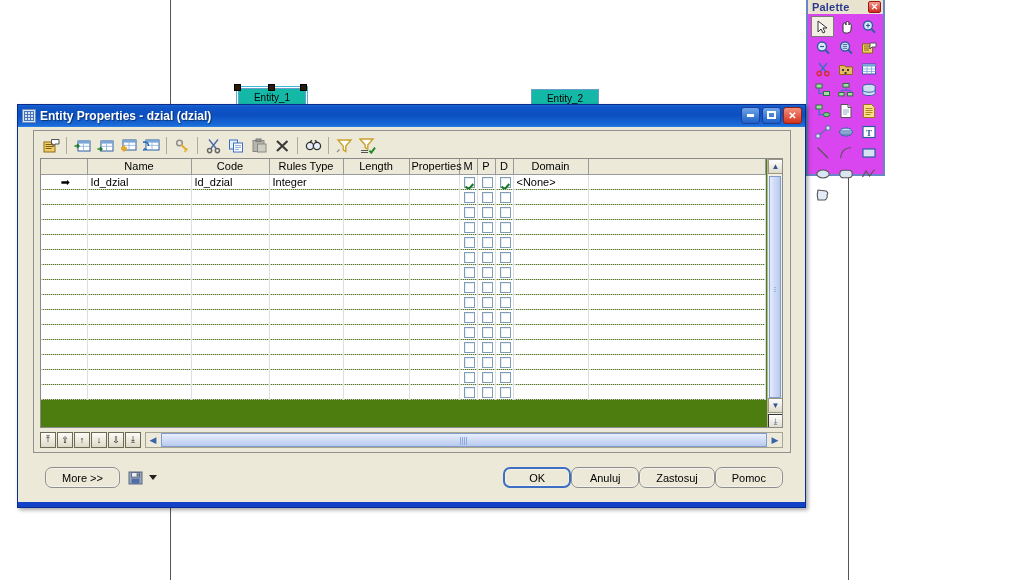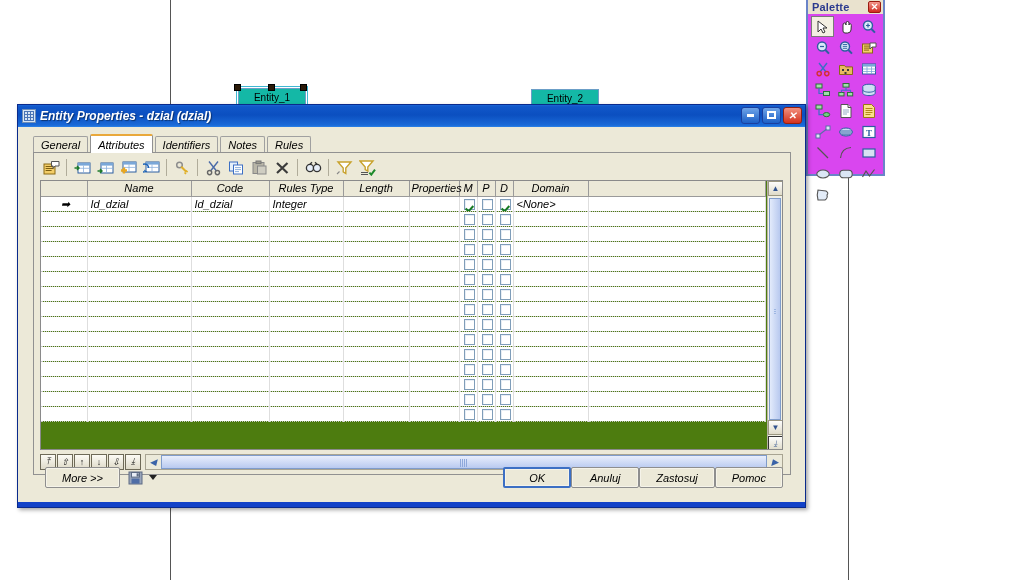--- a/index.html
+++ b/index.html
@@ -51,21 +51,20 @@
     background:transparent;
   }
   .pal-btn.sel { border:1px solid #7a7a7a; background:#f3efe2; }
   .pal-btn svg { display:block; }
 
   
   .dialog {
     position:absolute; left:17px; top:104px; width:789px; height:404px;
     background:#ece9d8; border:1px solid #0a2a8c;
     box-shadow:2px 2px 4px rgba(0,0,0,0.35);
-    font-style:italic;
   }
   .titlebar {
     height:22px;
     background:linear-gradient(to bottom,#1b66d6 0%,#1157c9 8%,#0b4fc0 45%,#1a6ad8 92%,#2b83e8 100%);
     display:flex; align-items:center; padding:0 2px 0 4px; position:relative;
   }
   .title-ico {
     width:14px; height:14px; background:#d6e4f5; border:1px solid #6f8fb8;
     margin-right:4px; position:relative; flex:none;
   }
@@ -159,21 +158,21 @@
   }
   .hsb { flex:1; height:16px; position:relative; margin-left:3px; background:#eceada; border:1px solid #a8a492;}
   .hsb .hbtn { position:absolute; top:0; width:14px; height:14px; display:flex; align-items:center; justify-content:center; color:#3a63a8; font-size:9px; }
   .hthumb { position:absolute; left:15px; right:15px; top:0; bottom:0; background:linear-gradient(#e8eefc,#b9caf0); border:1px solid #7f9ccb; }
   .hthumb .grip { position:absolute; left:50%; margin-left:-4px; top:3px; width:8px; height:8px; background:repeating-linear-gradient(90deg,#8ea8da 0 1px, transparent 1px 2px); }
 
   
   .footer { position:absolute; left:0; right:0; bottom:0; height:48px; }
   .btn {
     height:21px; min-width:68px; background:#ece9d8; border:1px solid #8e8e8e;
-    border-radius:2px; font-size:11px; color:#000; display:flex;
+    border-radius:7px; font-size:11px; color:#000; display:flex;
     align-items:center; justify-content:center; padding:0 16px;
     box-shadow: inset 0 0 0 1px #f5f3e9;
   }
   .btn.default { border:2px solid #3c6fc4; }
   .footer-left { position:absolute; left:27px; top:8px; display:flex; align-items:center; gap:8px; }
   .footer-right { position:absolute; right:22px; top:8px; display:flex; }
   .savebtn { width:16px; height:15px; display:flex; align-items:center; }
   .caret { width:0;height:0;border-left:4px solid transparent;border-right:4px solid transparent;border-top:5px solid #222; }
   .statusline { position:absolute; left:0; right:0; bottom:0; height:5px; background:#1242c8; }
 </style>
@@ -388,27 +387,20 @@
             <div class="max-sq"></div>
           </div>
         <div class="tb-btn close">
             <div class="g">✕</div>
           </div>
       </div>
     </div>
 
     <div class="dlg-body">
 
-      <div class="tabs">
-        <div class="tab">General</div>
-        <div class="tab active">Attributes</div>
-        <div class="tab">Identifiers</div>
-        <div class="tab">Notes</div>
-        <div class="tab">Rules</div>
-      </div>
 
       <div class="panel">
 
         <div class="gridtools">
           <div class="tbtn">
             <svg width="17" height="16" viewBox="0 0 17 16">
                 <rect x="1" y="4" width="11" height="10" fill="#f3cd68" stroke="#8a6a14"></rect>
                 <rect x="2.6" y="6" width="8" height="1" fill="#7d5f10"></rect>
                 <rect x="2.6" y="8" width="8" height="1" fill="#7d5f10"></rect>
                 <rect x="2.6" y="10" width="6" height="1" fill="#7d5f10"></rect>

